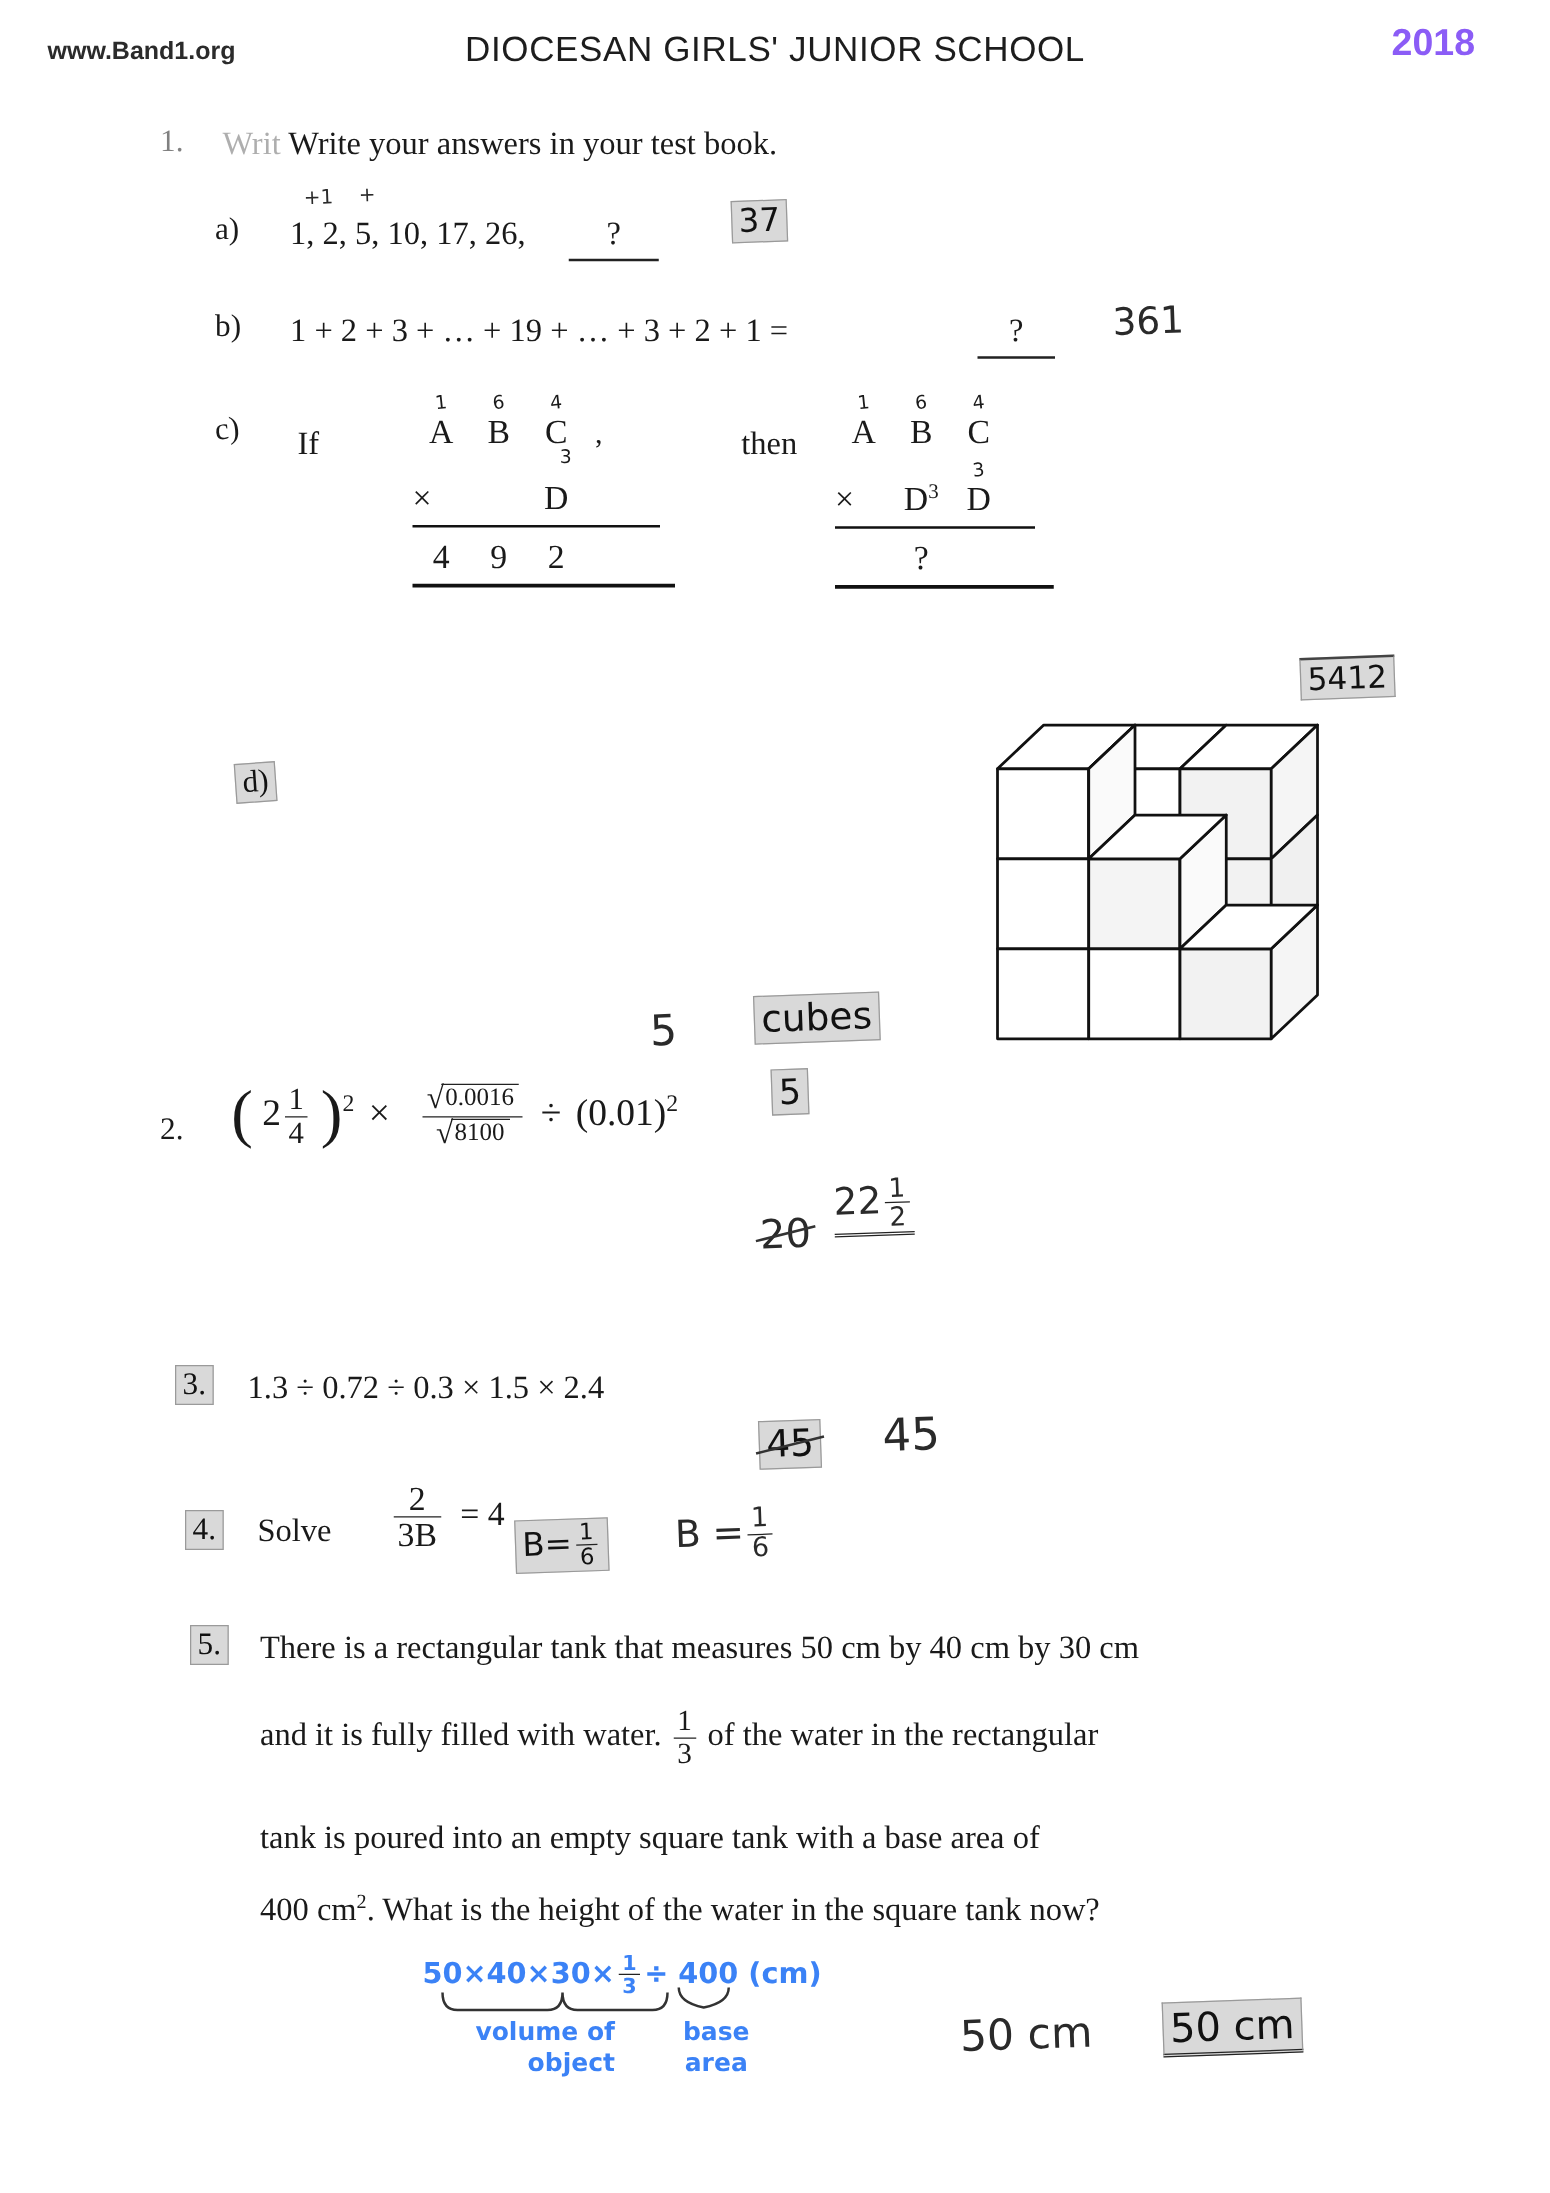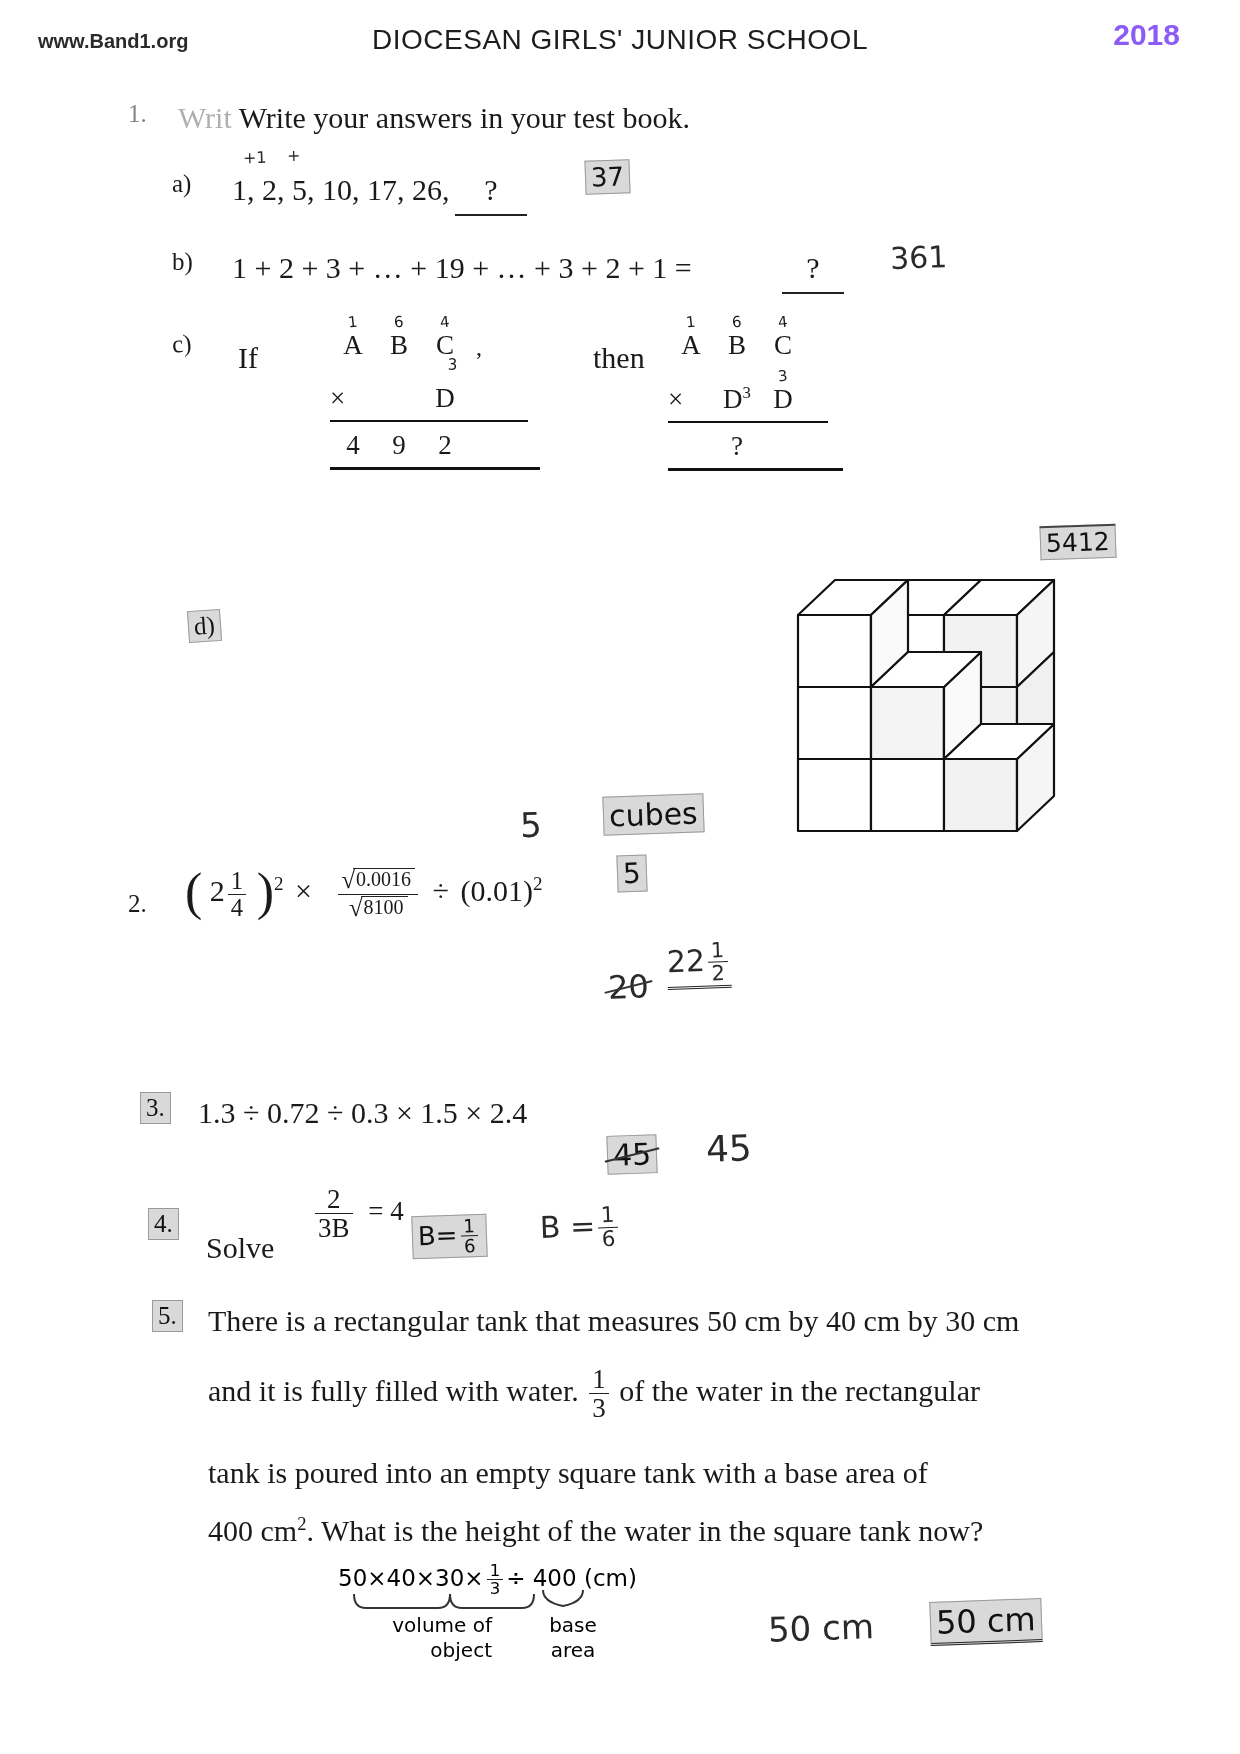--- a/index.html
+++ b/index.html
@@ -47,32 +47,33 @@
     top: 18px;
     font-family: "Liberation Sans", sans-serif;
     font-size: 30px;
     font-weight: bold;
     color: #8b5cf6;
   }
 
   
   .abs { position: absolute; }
   .q-num { font-size: 25px; }
-  .body-text { font-size: 30px; line-height: 1.55; }
+  .body-text { font-size: 26px; line-height: 1.55; }
   .label { font-size: 25px; }
 
   
   .hw {
     font-family: "DejaVu Sans", sans-serif;
     color: #2a2a2a;
     transform: rotate(-2deg);
   }
   .hw-box {
     font-family: "DejaVu Sans", sans-serif;
-    color: #000000;
+    color: #3b82f6;
+    font-weight: bold;
   }
   .boxed-dark {
     background: #d9d9d9;
     color: #111;
     padding: 1px 5px;
     border: 1px solid #9a9a9a;
     display: inline-block;
   }
 
   
@@ -306,21 +307,21 @@
   </div>
 
   
   <div class="abs q-num boxed-dark" style="left:140px; top:1092px;">3.</div>
   <div class="abs body-text" style="left:198px; top:1090px;">1.3 ÷ 0.72 ÷ 0.3 × 1.5 × 2.4</div>
   <div class="abs hw boxed-dark strike" style="left:562px; top:1135px; font-size:30px;">45</div>
   <div class="abs hw" style="left:706px; top:1128px; font-size:36px;">45</div>
 
   
   <div class="abs q-num boxed-dark" style="left:148px; top:1208px;">4.</div>
-  <div class="abs body-text" style="left:206px; top:1205px;margin-top:20px;">Solve</div>
+  <div class="abs body-text" style="left:206px; top:1205px;">Solve</div>
   <div class="abs" style="left:312px; top:1185px; font-size:27px;">
     <span class="frac" style="font-size:1em;">
       <span class="num">2</span>
       <span class="den">3B</span>
     </span>
     <span style="margin-left:6px;">= 4</span>
   </div>
   <div class="abs hw boxed-dark" style="left:412px; top:1215px; font-size:26px;">
     <span>B=</span><span class="frac" style="font-size:0.7em;"><span class="num">1</span><span class="den">6</span></span>
   </div>

